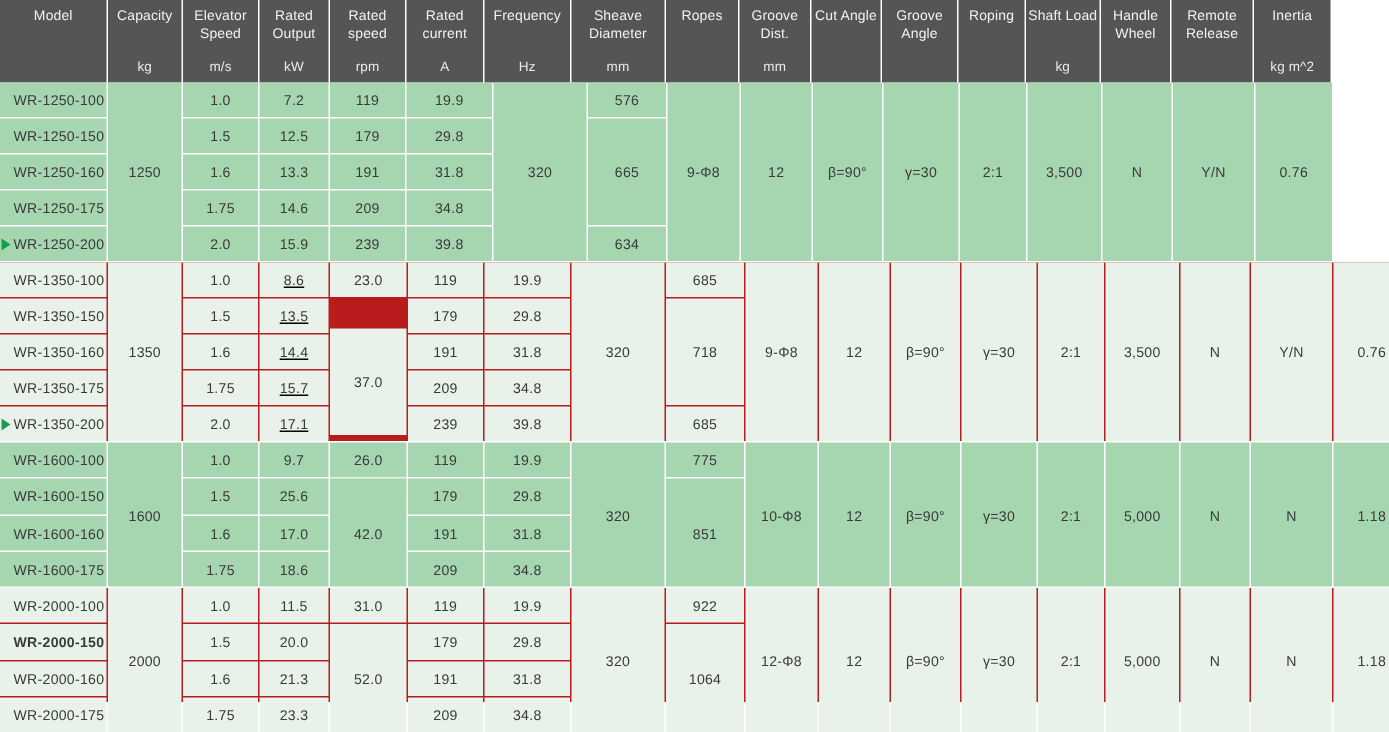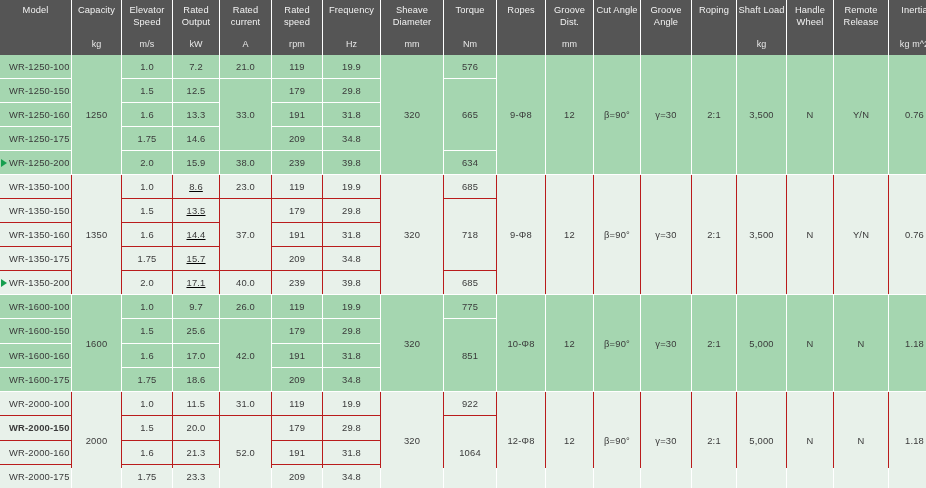--- a/index.html
+++ b/index.html
@@ -118,39 +118,35 @@
         <span class="thunit">kg</span>
       </div>
       <div class="th" style="width: 50px; flex: 0 0 50px;">
         <span class="thname">Elevator Speed</span>
         <span class="thunit">m/s</span>
       </div>
       <div class="th" style="width: 46px; flex: 0 0 46px;">
         <span class="thname">Rated Output</span>
         <span class="thunit">kW</span>
       </div>
+      <div class="th" style="width: 50px; flex: 0 0 50px;">
+        <span class="thname">Rated speed</span>
+        <span class="thunit">rpm</span>
+      </div>
       <div class="th" style="width: 51px; flex: 0 0 51px;">
         <span class="thname">Rated current</span>
         <span class="thunit">A</span>
       </div>
-      <div class="th" style="width: 50px; flex: 0 0 50px;">
-        <span class="thname">Rated speed</span>
-        <span class="thunit">rpm</span>
-      </div>
       <div class="th" style="width: 57px; flex: 0 0 57px;">
         <span class="thname">Frequency</span>
         <span class="thunit">Hz</span>
       </div>
       <div class="th" style="width: 62px; flex: 0 0 62px;">
         <span class="thname">Sheave Diameter</span>
         <span class="thunit">mm</span>
-      </div>
-      <div class="th" style="width: 52px; flex: 0 0 52px;">
-        <span class="thname">Torque</span>
-        <span class="thunit">Nm</span>
       </div>
       <div class="th" style="width: 48px; flex: 0 0 48px;">
         <span class="thname">Ropes</span>
       </div>
       <div class="th" style="width: 47px; flex: 0 0 47px;">
         <span class="thname">Groove Dist.</span>
         <span class="thunit">mm</span>
       </div>
       <div class="th" style="width: 46px; flex: 0 0 46px;">
         <span class="thname">Cut Angle</span>
@@ -195,25 +191,20 @@
           <div class="cell" style="height: 23px; flex: 0 0 23px;">1.75</div>
           <div class="cell" style="height: 23px; flex: 0 0 23px;">2.0</div>
         </div>
         <div class="gcol" style="width: 46px; flex: 0 0 46px;">
           <div class="cell" style="height: 23px; flex: 0 0 23px;">7.2</div>
           <div class="cell" style="height: 23px; flex: 0 0 23px;">12.5</div>
           <div class="cell" style="height: 23px; flex: 0 0 23px;">13.3</div>
           <div class="cell" style="height: 23px; flex: 0 0 23px;">14.6</div>
           <div class="cell" style="height: 23px; flex: 0 0 23px;">15.9</div>
         </div>
-        <div class="gcol" style="width: 51px; flex: 0 0 51px;">
-          <div class="cell" style="height: 23px; flex: 0 0 23px;">21.0</div>
-          <div class="cell" style="height: 71px; flex: 0 0 71px;">33.0</div>
-          <div class="cell" style="height: 23px; flex: 0 0 23px;">38.0</div>
-        </div>
         <div class="gcol" style="width: 50px; flex: 0 0 50px;">
           <div class="cell" style="height: 23px; flex: 0 0 23px;">119</div>
           <div class="cell" style="height: 23px; flex: 0 0 23px;">179</div>
           <div class="cell" style="height: 23px; flex: 0 0 23px;">191</div>
           <div class="cell" style="height: 23px; flex: 0 0 23px;">209</div>
           <div class="cell" style="height: 23px; flex: 0 0 23px;">239</div>
         </div>
         <div class="gcol" style="width: 57px; flex: 0 0 57px;">
           <div class="cell" style="height: 23px; flex: 0 0 23px;">19.9</div>
           <div class="cell" style="height: 23px; flex: 0 0 23px;">29.8</div>
@@ -275,21 +266,21 @@
           <div class="cell" style="height: 23px; flex: 0 0 23px;">1.75</div>
           <div class="cell" style="height: 23px; flex: 0 0 23px;">2.0</div>
         </div>
         <div class="gcol" style="width: 46px; flex: 0 0 46px; text-decoration: underline;">
           <div class="cell" style="height: 23px; flex: 0 0 23px;">8.6</div>
           <div class="cell" style="height: 23px; flex: 0 0 23px;">13.5</div>
           <div class="cell" style="height: 23px; flex: 0 0 23px;">14.4</div>
           <div class="cell" style="height: 23px; flex: 0 0 23px;">15.7</div>
           <div class="cell" style="height: 23px; flex: 0 0 23px;">17.1</div>
         </div>
-        <div class="gcol" style="width: 51px; flex: 0 0 51px;">
+        <div class="gcol" style="width: 51px; flex: 0 0 51px; gap: 20px;">
           <div class="cell" style="height: 23px; flex: 0 0 23px;">23.0</div>
           <div class="cell" style="height: 71px; flex: 0 0 71px;">37.0</div>
           <div class="cell" style="height: 23px; flex: 0 0 23px;">40.0</div>
         </div>
         <div class="gcol" style="width: 50px; flex: 0 0 50px;">
           <div class="cell" style="height: 23px; flex: 0 0 23px;">119</div>
           <div class="cell" style="height: 23px; flex: 0 0 23px;">179</div>
           <div class="cell" style="height: 23px; flex: 0 0 23px;">191</div>
           <div class="cell" style="height: 23px; flex: 0 0 23px;">209</div>
           <div class="cell" style="height: 23px; flex: 0 0 23px;">239</div>

